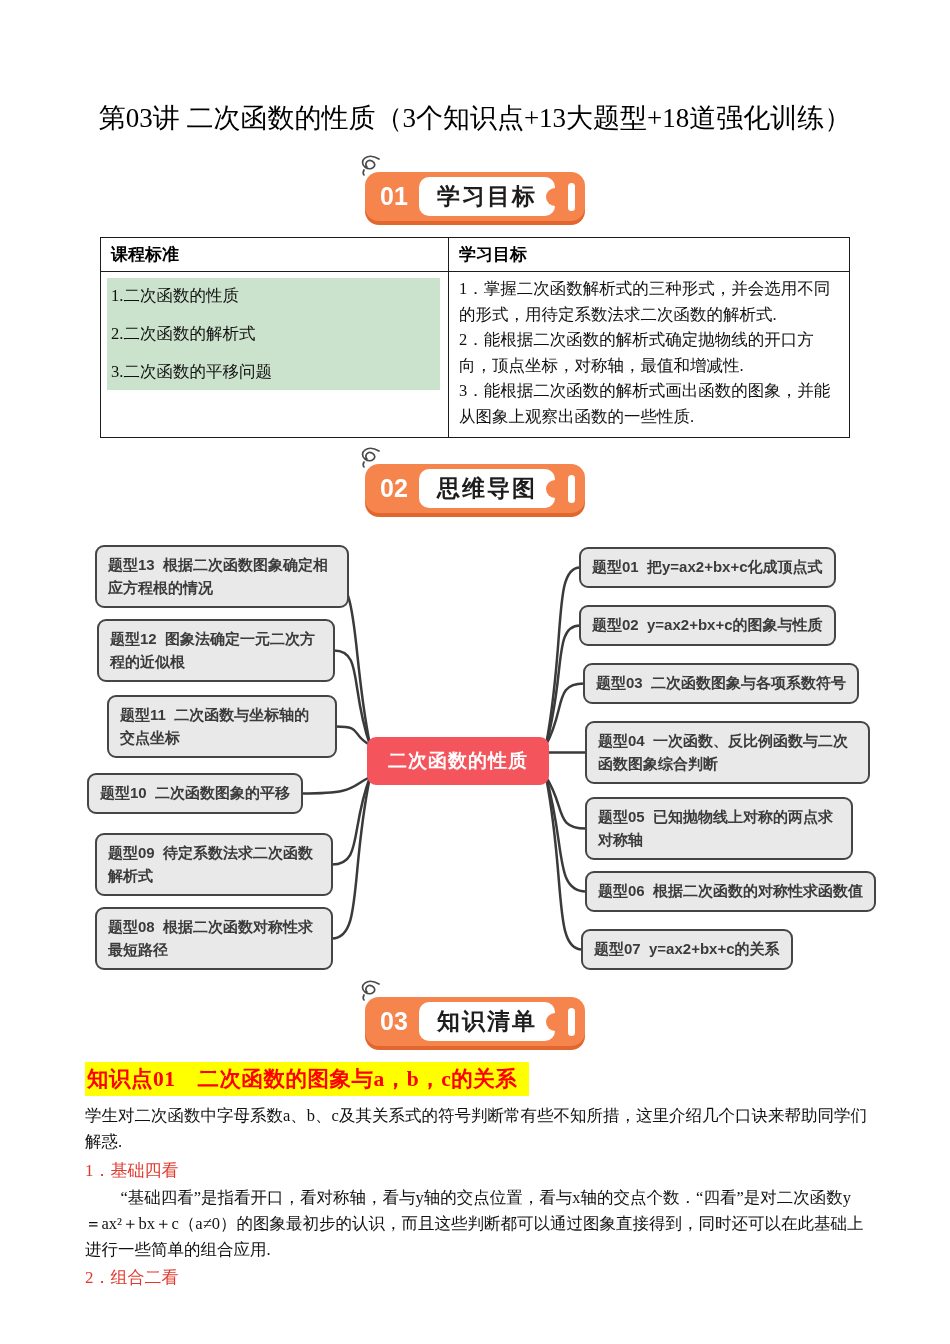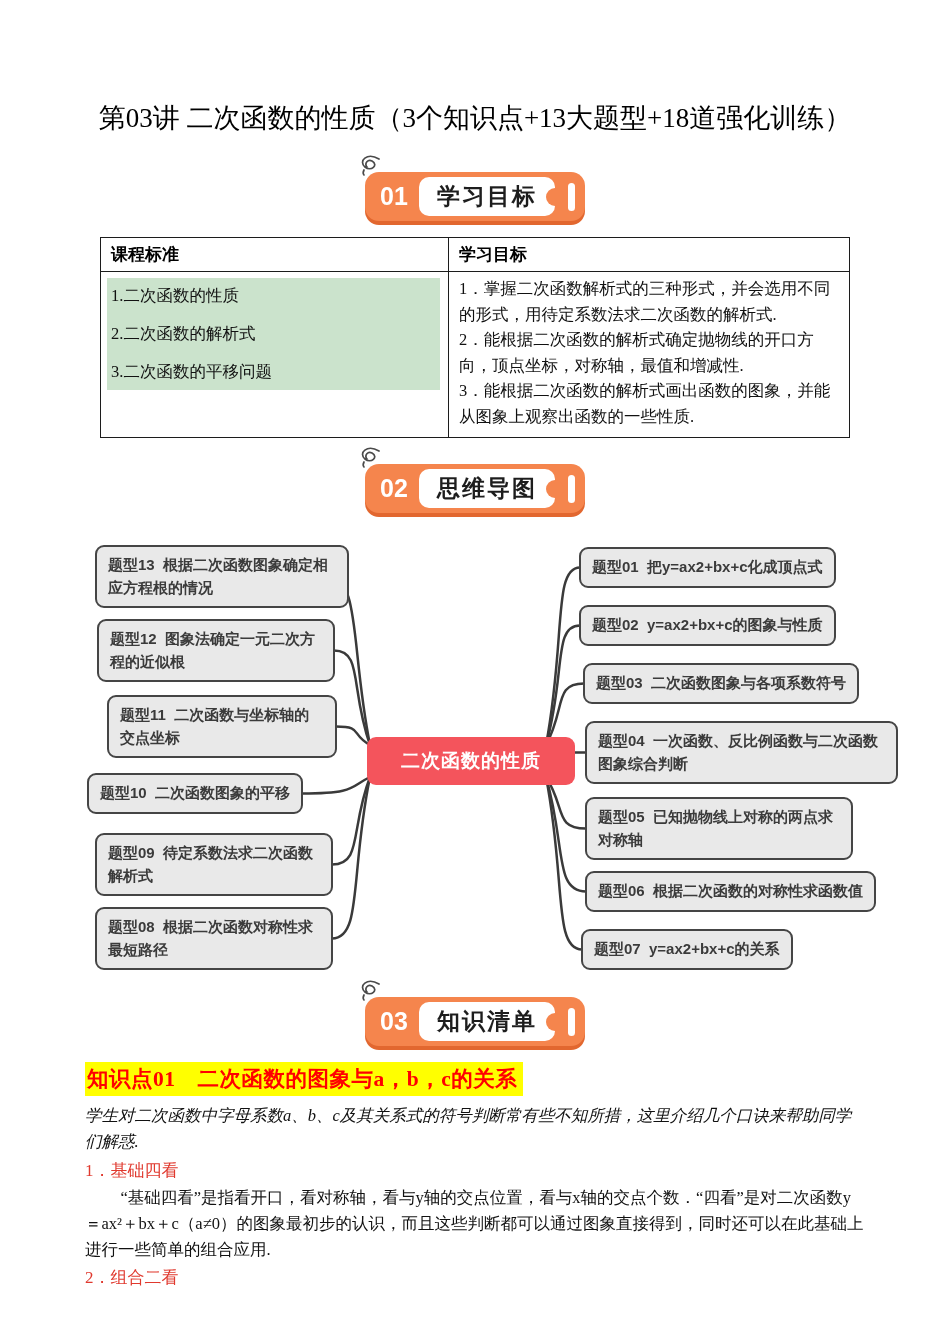--- a/index.html
+++ b/index.html
@@ -62,34 +62,34 @@
   .mm-lines path{fill:none;stroke:var(--line,#3a3a3a);stroke-width:2.5;stroke-linecap:round;}
   .mm-node{
     position:absolute;z-index:1;box-sizing:border-box;
     background:var(--node_bg,#e9e9e9);border:2px solid var(--node_border,#454545);
     border-radius:9px;padding:7px 11px;
     font-family:"Liberation Sans","DejaVu Sans",sans-serif;font-weight:bold;
     font-size:15px;line-height:1.5;color:#3b3b3b;white-space:pre-wrap;
   }
   .mm-node.one{white-space:pre;}
   .mm-center{
-    position:absolute;z-index:2;left:282px;top:214px;width:208px;box-sizing:border-box;
+    position:absolute;z-index:2;left:282px;top:214px;width:182px;box-sizing:border-box;
     background:var(--center_red,#f4545c);color:#fff;border-radius:9px;text-align:center;
     font-family:"Liberation Sans","DejaVu Sans",sans-serif;font-weight:bold;
     font-size:19px;letter-spacing:1px;padding:11px 0;
   }
 
   
   .knowledge{width:782px;margin:16px 83px 0 85px;}
   .k-heading{
     display:inline-block;background:var(--yellow_highlight,#ffff00);
     color:var(--heading_red,#ff0000);font-weight:bold;font-size:21.5px;
-    padding:2px 6px 3px 2px;letter-spacing:0.5px;
-  }
-  .k-intro{font-size:16.5px;line-height:1.58;margin:7px 0 0;font-style:italic;}
+    padding:2px 12px 3px 2px;letter-spacing:0.5px;
+  }
+  .k-intro{font-size:16.5px;line-height:1.58;margin:7px 0 0;}
   .k-sub{color:var(--sub_red,#e0392e);font-size:17px;line-height:1.5;margin:2px 0;}
   .k-para{font-size:16.5px;line-height:1.58;text-indent:2.15em;margin:0;}
 </style>
 </head>
 <body>
 
 <div class="page">
 
   <h1 class="doc-title">第03讲 二次函数的性质（3个知识点+13大题型+18道强化训练）</h1>
 
@@ -160,21 +160,21 @@
     <div class="mm-node" style="left:10px;top:22px;width:254px">题型13  根据二次函数图象确定相应方程根的情况</div>
     <div class="mm-node" style="left:12px;top:96px;width:238px">题型12  图象法确定一元二次方程的近似根</div>
     <div class="mm-node" style="left:22px;top:172px;width:230px">题型11  二次函数与坐标轴的交点坐标</div>
     <div class="mm-node one" style="left:2px;top:250px">题型10  二次函数图象的平移</div>
     <div class="mm-node" style="left:10px;top:310px;width:238px">题型09  待定系数法求二次函数解析式</div>
     <div class="mm-node" style="left:10px;top:384px;width:238px">题型08  根据二次函数对称性求最短路径</div>
 
     <div class="mm-node one" style="left:494px;top:24px">题型01  把y=ax2+bx+c化成顶点式</div>
     <div class="mm-node one" style="left:494px;top:82px">题型02  y=ax2+bx+c的图象与性质</div>
     <div class="mm-node one" style="left:498px;top:140px">题型03  二次函数图象与各项系数符号</div>
-    <div class="mm-node" style="left:500px;top:198px;width:313px">题型04  一次函数、反比例函数与二次函数图象综合判断</div>
+    <div class="mm-node" style="left:500px;top:198px;width:285px">题型04  一次函数、反比例函数与二次函数图象综合判断</div>
     <div class="mm-node" style="left:500px;top:274px;width:268px">题型05  已知抛物线上对称的两点求对称轴</div>
     <div class="mm-node one" style="left:500px;top:348px">题型06  根据二次函数的对称性求函数值</div>
     <div class="mm-node one" style="left:496px;top:406px">题型07  y=ax2+bx+c的关系</div>
 
     <div class="mm-center" id="mm-center">二次函数的性质</div>
   </div>
 
   <div class="badge b3">
     <svg class="badge-squiggle" viewBox="0 0 32 28">
       <path d="M24 5 C12 -2 3 7 10 13 C16 18 24 11 17 7 C13 5 9 9 12 13"></path>

